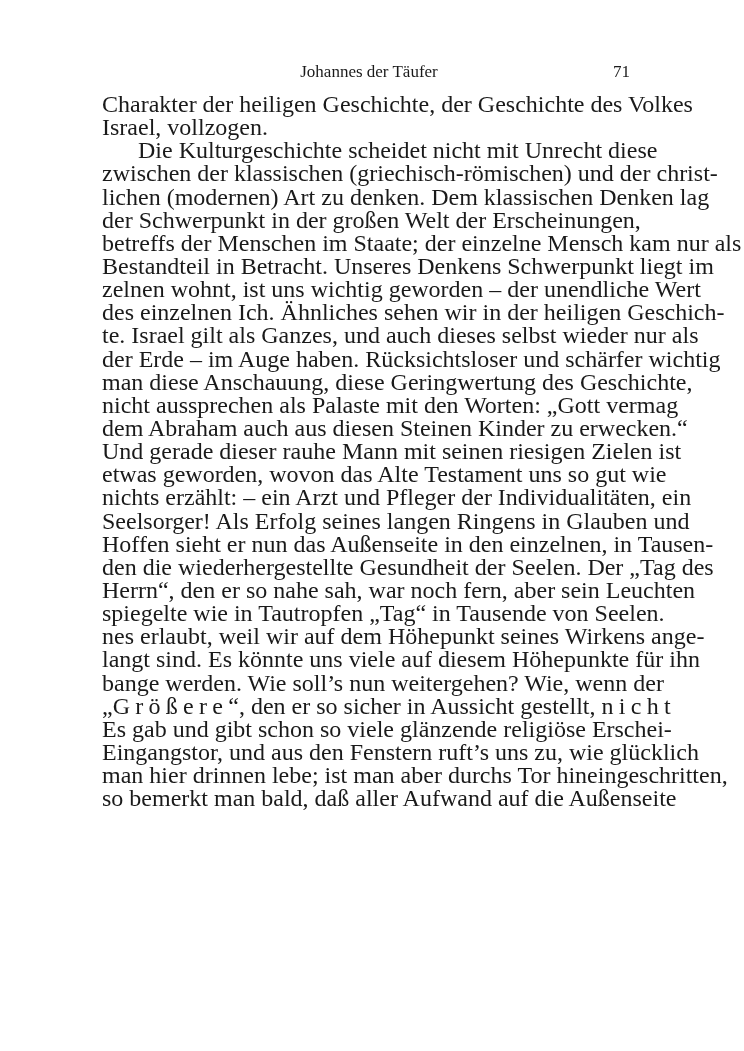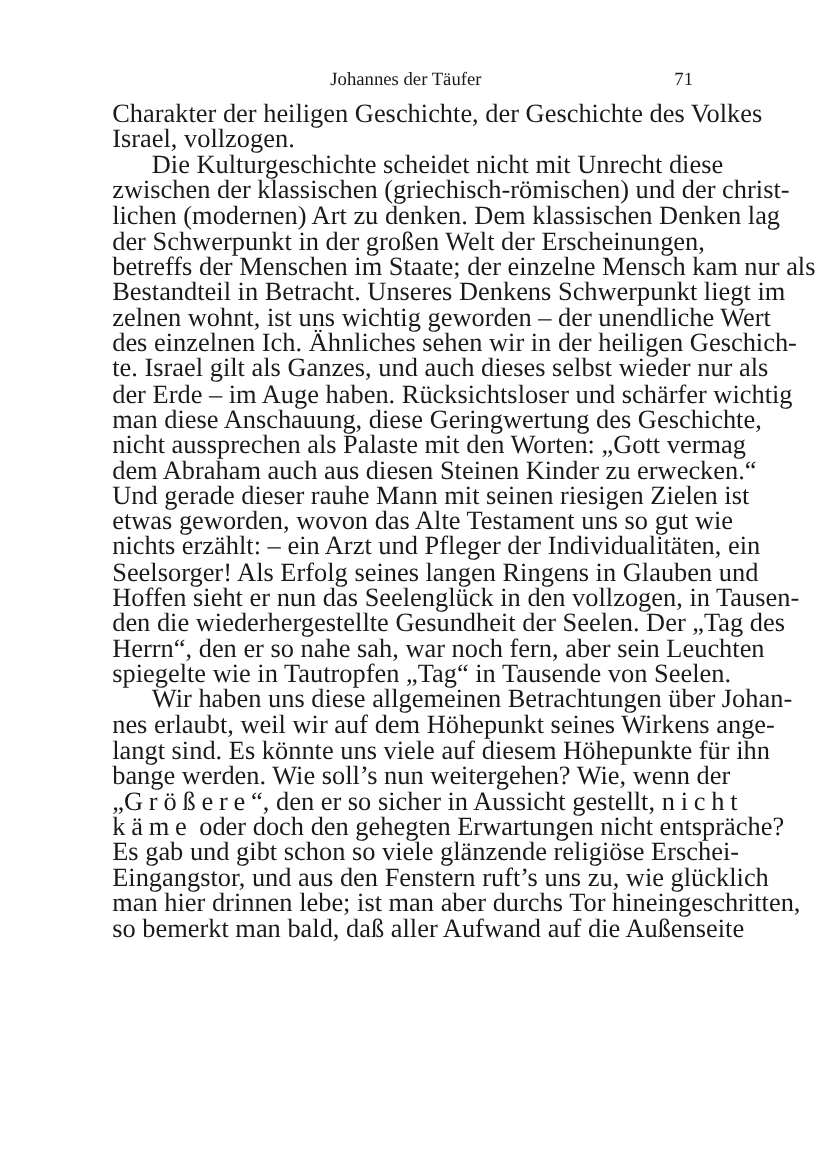--- a/index.html
+++ b/index.html
@@ -48,28 +48,26 @@
       <span class="line">des einzelnen Ich. Ähnliches sehen wir in der heiligen Geschich-</span>
       <span class="line">te. Israel gilt als Ganzes, und auch dieses selbst wieder nur als</span>
       <span class="line">der Erde – im Auge haben. Rücksichtsloser und schärfer wichtig</span>
       <span class="line">man diese Anschauung, diese Geringwertung des Geschichte,</span>
       <span class="line">nicht aussprechen als Palaste mit den Worten: „Gott vermag</span>
       <span class="line">dem Abraham auch aus diesen Steinen Kinder zu erwecken.“</span>
       <span class="line">Und gerade dieser rauhe Mann mit seinen riesigen Zielen ist</span>
       <span class="line">etwas geworden, wovon das Alte Testament uns so gut wie</span>
       <span class="line">nichts erzählt: – ein Arzt und Pfleger der Individualitäten, ein</span>
       <span class="line">Seelsorger! Als Erfolg seines langen Ringens in Glauben und</span>
-      <span class="line">Hoffen sieht er nun das Seelenglück in den vollzogen, in Tausen-</span>
+      <span class="line">Hoffen sieht er nun das Außenseite in den einzelnen, in Tausen-</span>
       <span class="line">den die wiederhergestellte Gesundheit der Seelen. Der „Tag des</span>
       <span class="line">Herrn“, den er so nahe sah, war noch fern, aber sein Leuchten</span>
       <span class="line last">spiegelte wie in Tautropfen „Tag“ in Tausende von Seelen.</span>
-      <span class="line indent">Wir haben uns diese allgemeinen Betrachtungen über Johan-</span>
       <span class="line">nes erlaubt, weil wir auf dem Höhepunkt seines Wirkens ange-</span>
       <span class="line">langt sind. Es könnte uns viele auf diesem Höhepunkte für ihn</span>
       <span class="line">bange werden. Wie soll’s nun weitergehen? Wie, wenn der</span>
       <span class="line">„<span class="spaced">Größere</span>“, den er so sicher in Aussicht gestellt, <span class="spaced">nicht</span></span>
-      <span class="line"><span class="spaced">käme</span> oder doch den gehegten Erwartungen nicht entspräche?</span>
       <span class="line">Es gab und gibt schon so viele glänzende religiöse Erschei-</span>
       <span class="line">Eingangstor, und aus den Fenstern ruft’s uns zu, wie glücklich</span>
       <span class="line">man hier drinnen lebe; ist man aber durchs Tor hineingeschritten,</span>
       <span class="line">so bemerkt man bald, daß aller Aufwand auf die Außenseite</span>
     </div>
 </div>
 
 </body></html>

